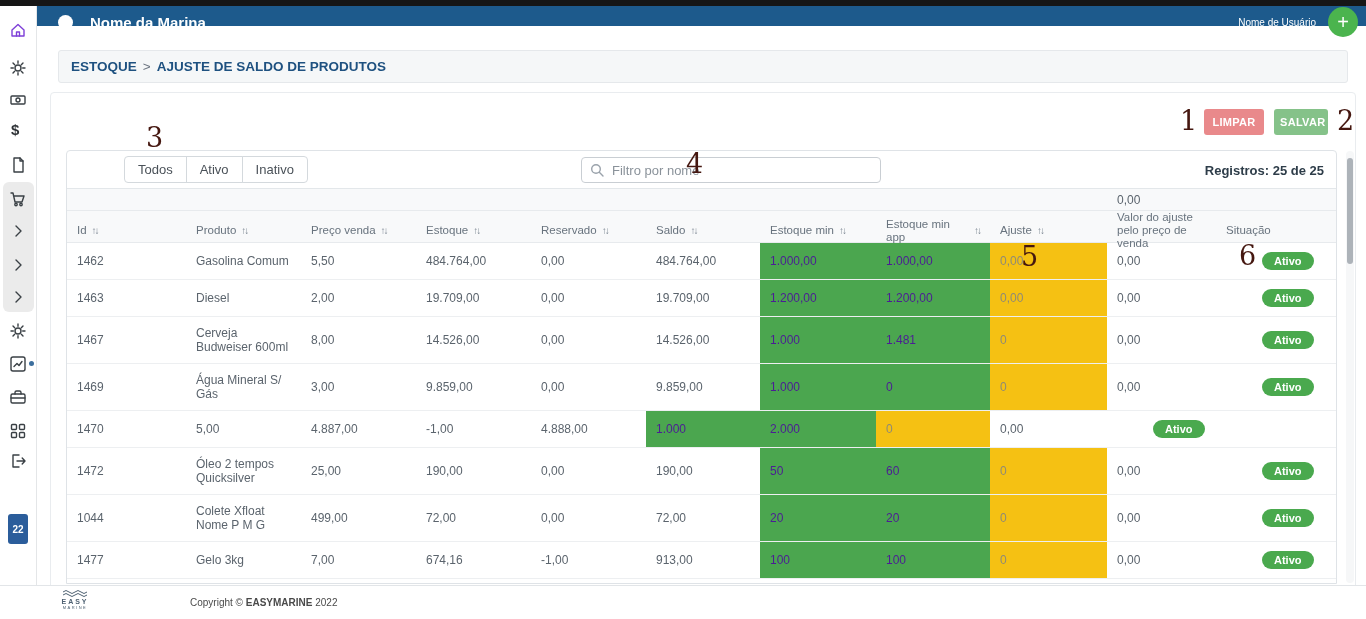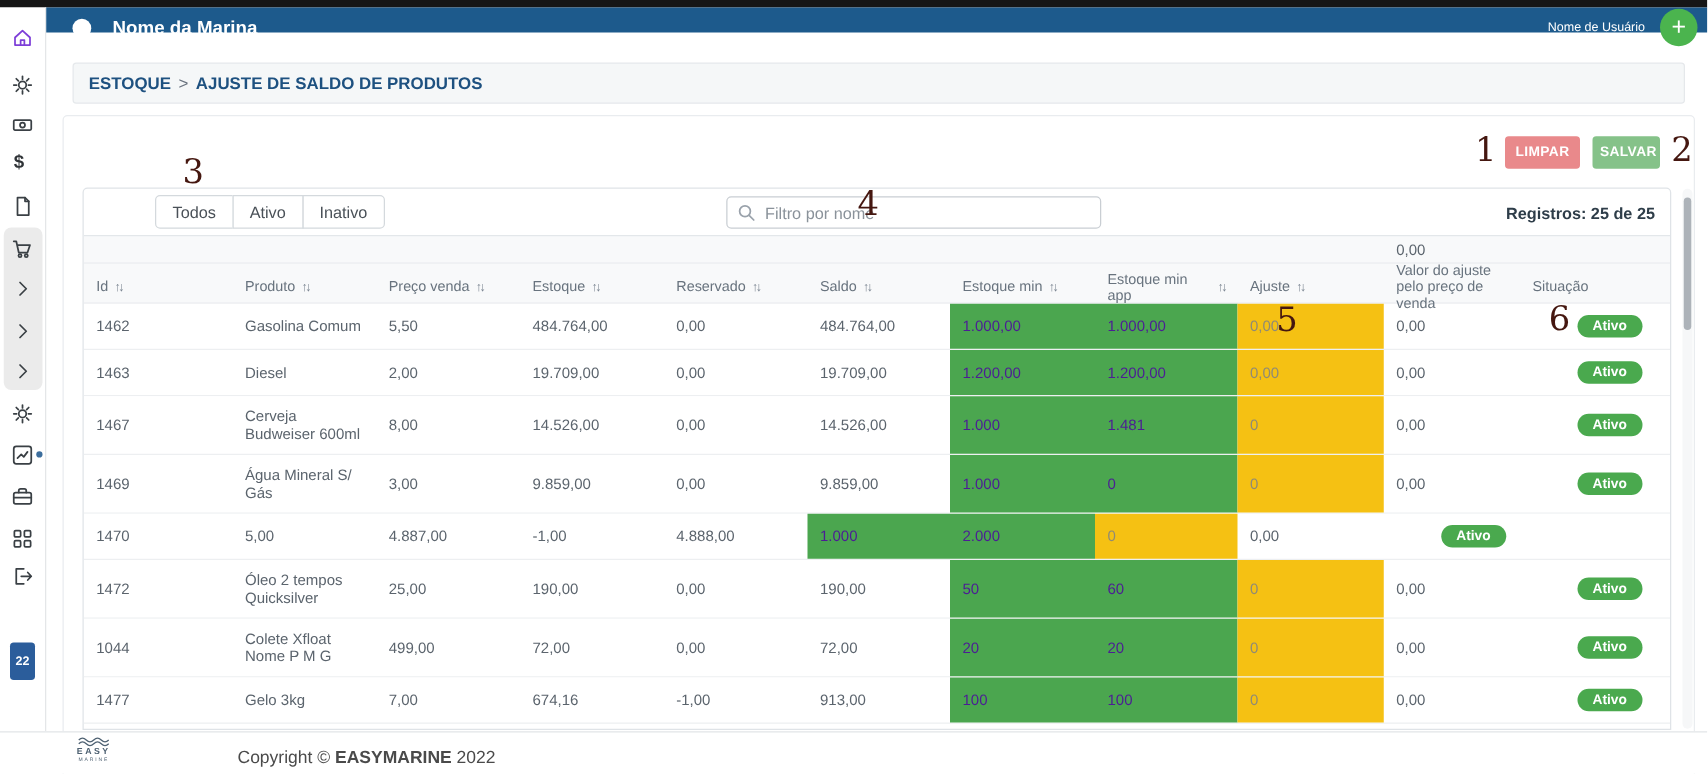--- a/index.html
+++ b/index.html
@@ -71,21 +71,21 @@
          padding:3px 12px;border-radius:11px;line-height:12px;}
   
   .sb-track{position:absolute;left:1346px;top:151px;width:8px;height:432px;background:#f6f7f8;border-radius:4px;}
   .sb-thumb{position:absolute;left:1347px;top:158px;width:6px;height:106px;background:#adb3b9;border-radius:3px;}
   
   .footer{position:absolute;left:0;top:585px;width:1366px;height:34px;background:#fff;border-top:1px solid #e2e5e8;}
   .logo{position:absolute;left:58px;top:3px;width:34px;text-align:center;color:#4e6172;}
   .logo .waves{display:block;margin:0 auto;}
   .logo .l1{font-size:7px;font-weight:700;letter-spacing:2px;line-height:7px;}
   .logo .l2{font-size:4px;letter-spacing:1.5px;line-height:5px;}
-  .copyright{position:absolute;left:190px;top:11px;font-size:14px;color:#4a4a4a;}
+  .copyright{position:absolute;left:190px;top:11px;font-size:10px;color:#4a4a4a;}
   .copyright b{font-weight:700;}
   
   .ann{position:absolute;font-family:"DejaVu Serif","Liberation Serif",serif;font-size:27px;color:var(--annotation);
        z-index:50;line-height:1;}
   .a1{left:1180px;top:107px;} .a2{left:1337px;top:107px;} .a3{left:146px;top:124px;}
   .a4{left:686px;top:150px;} .a5{left:1021px;top:243px;} .a6{left:1239px;top:242px;}
 </style>
 </head>
 <body>
 

